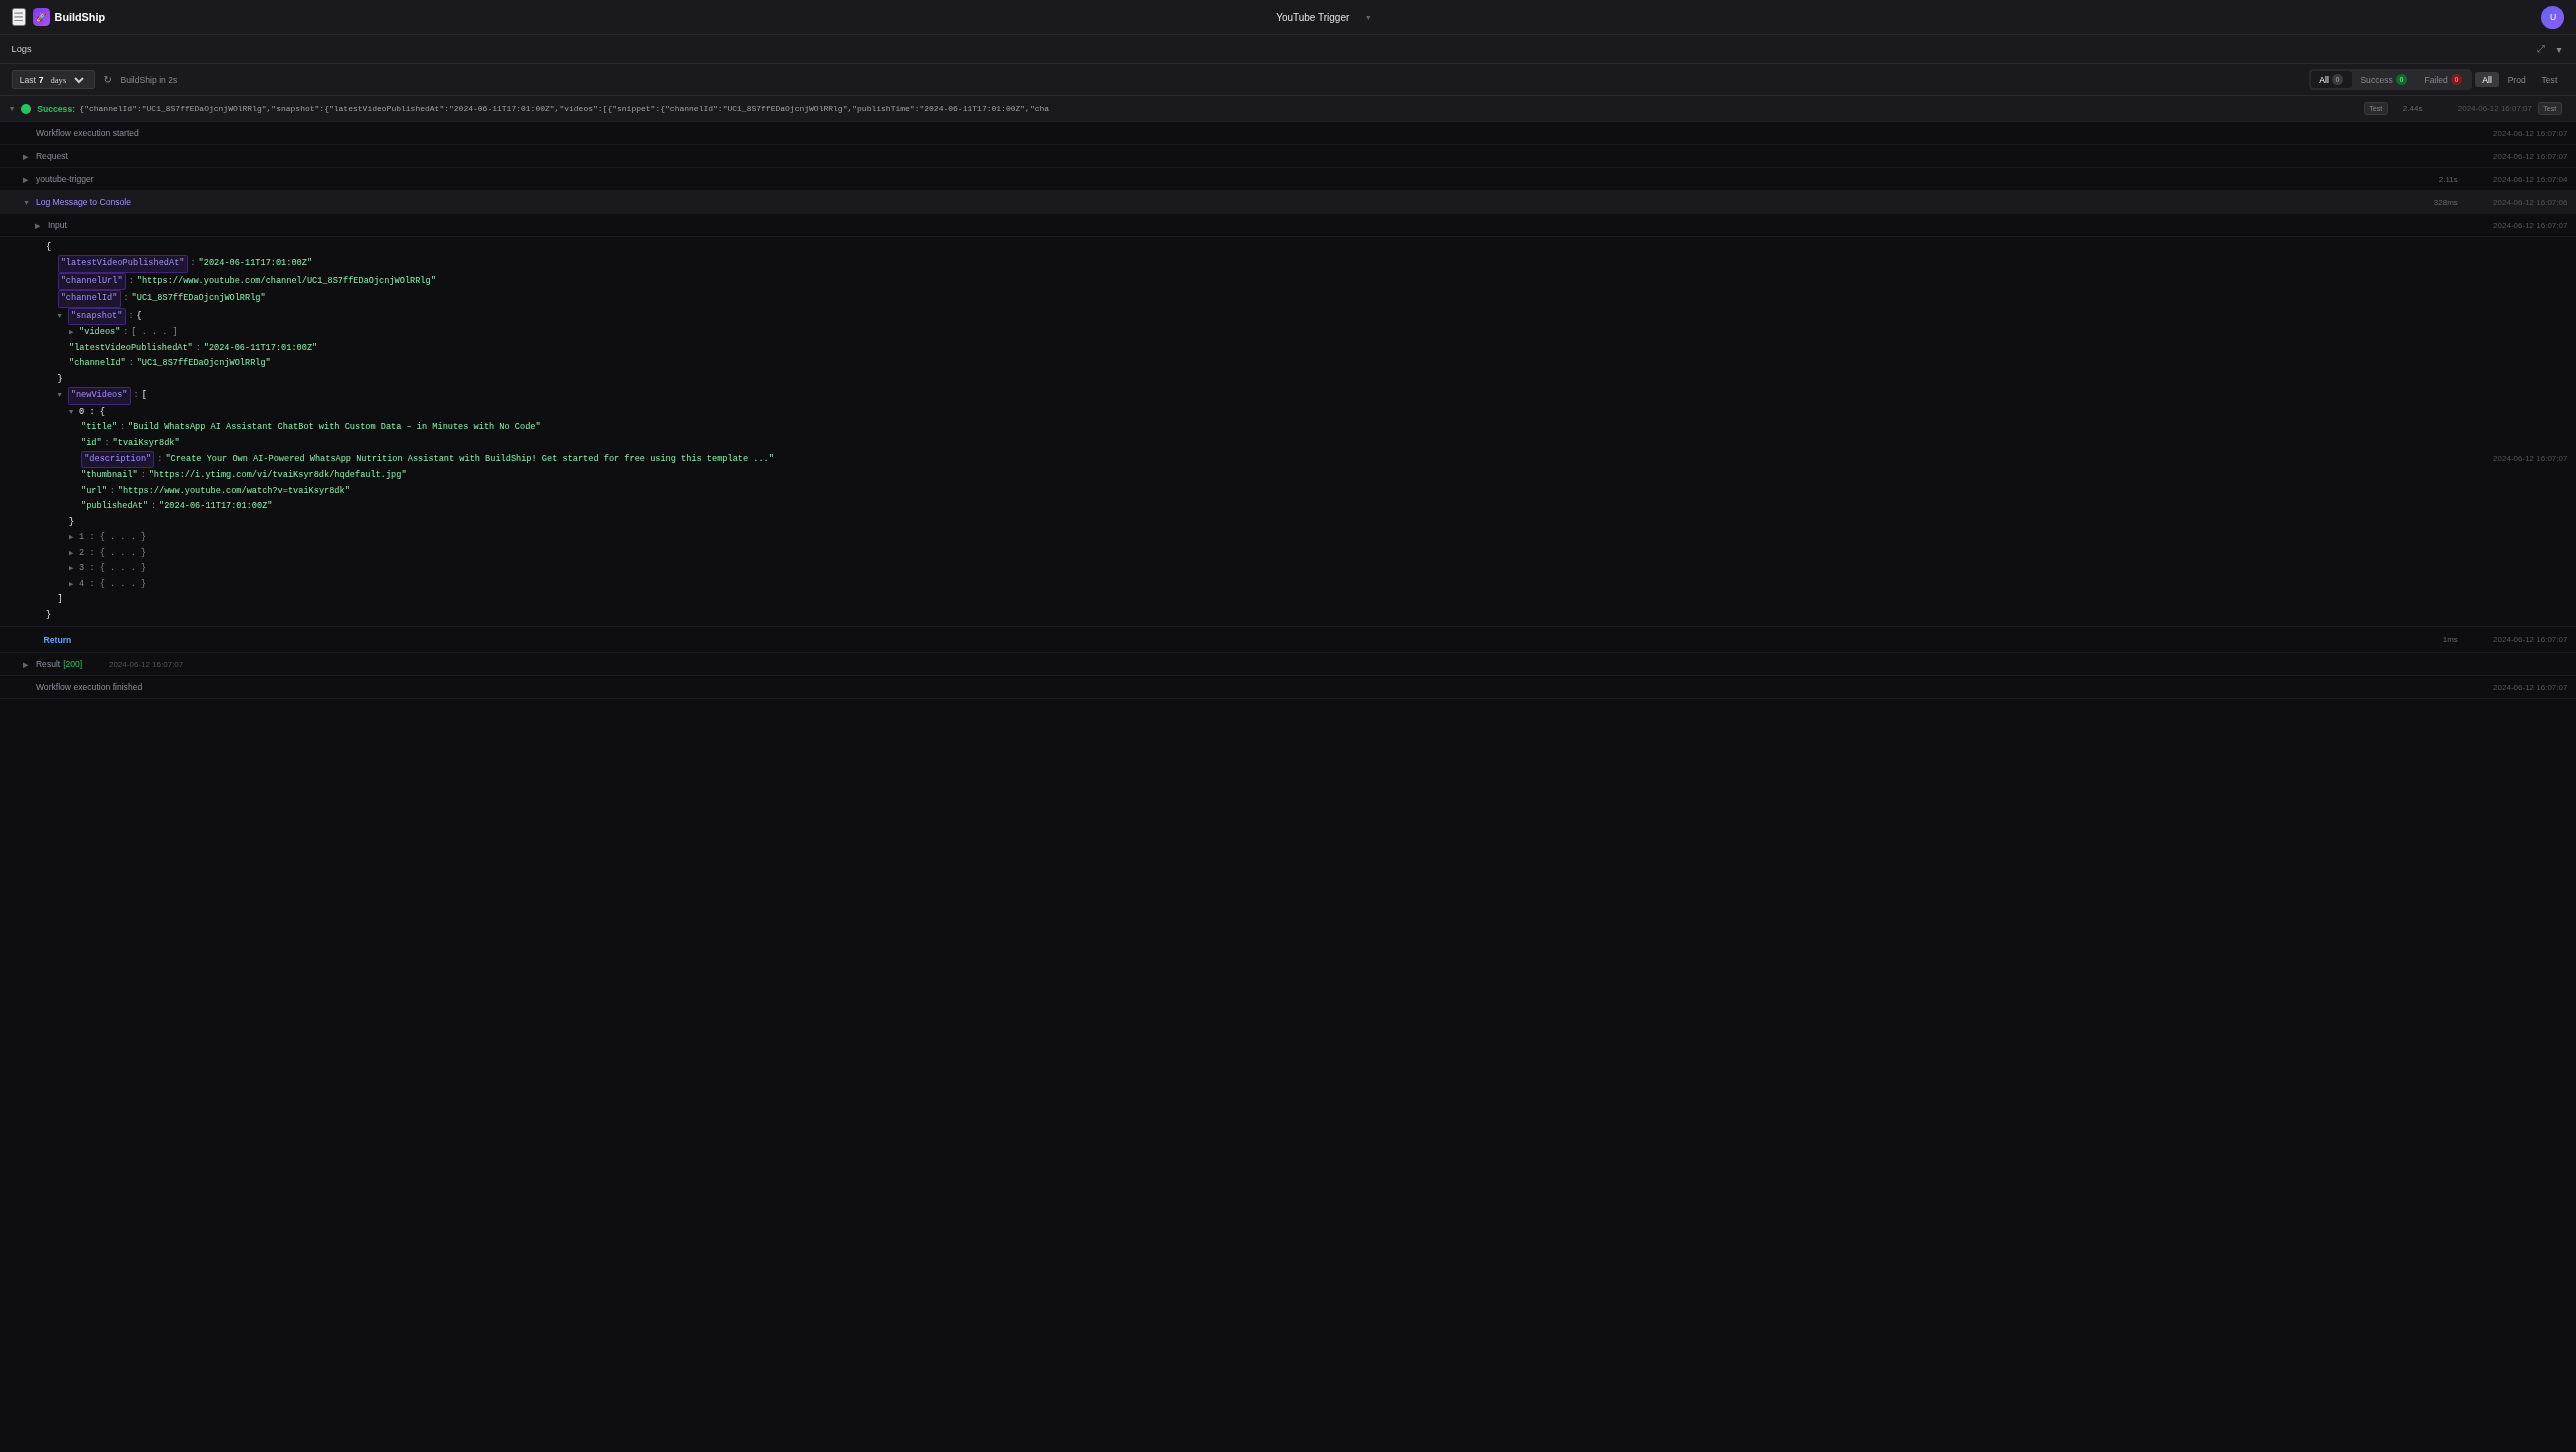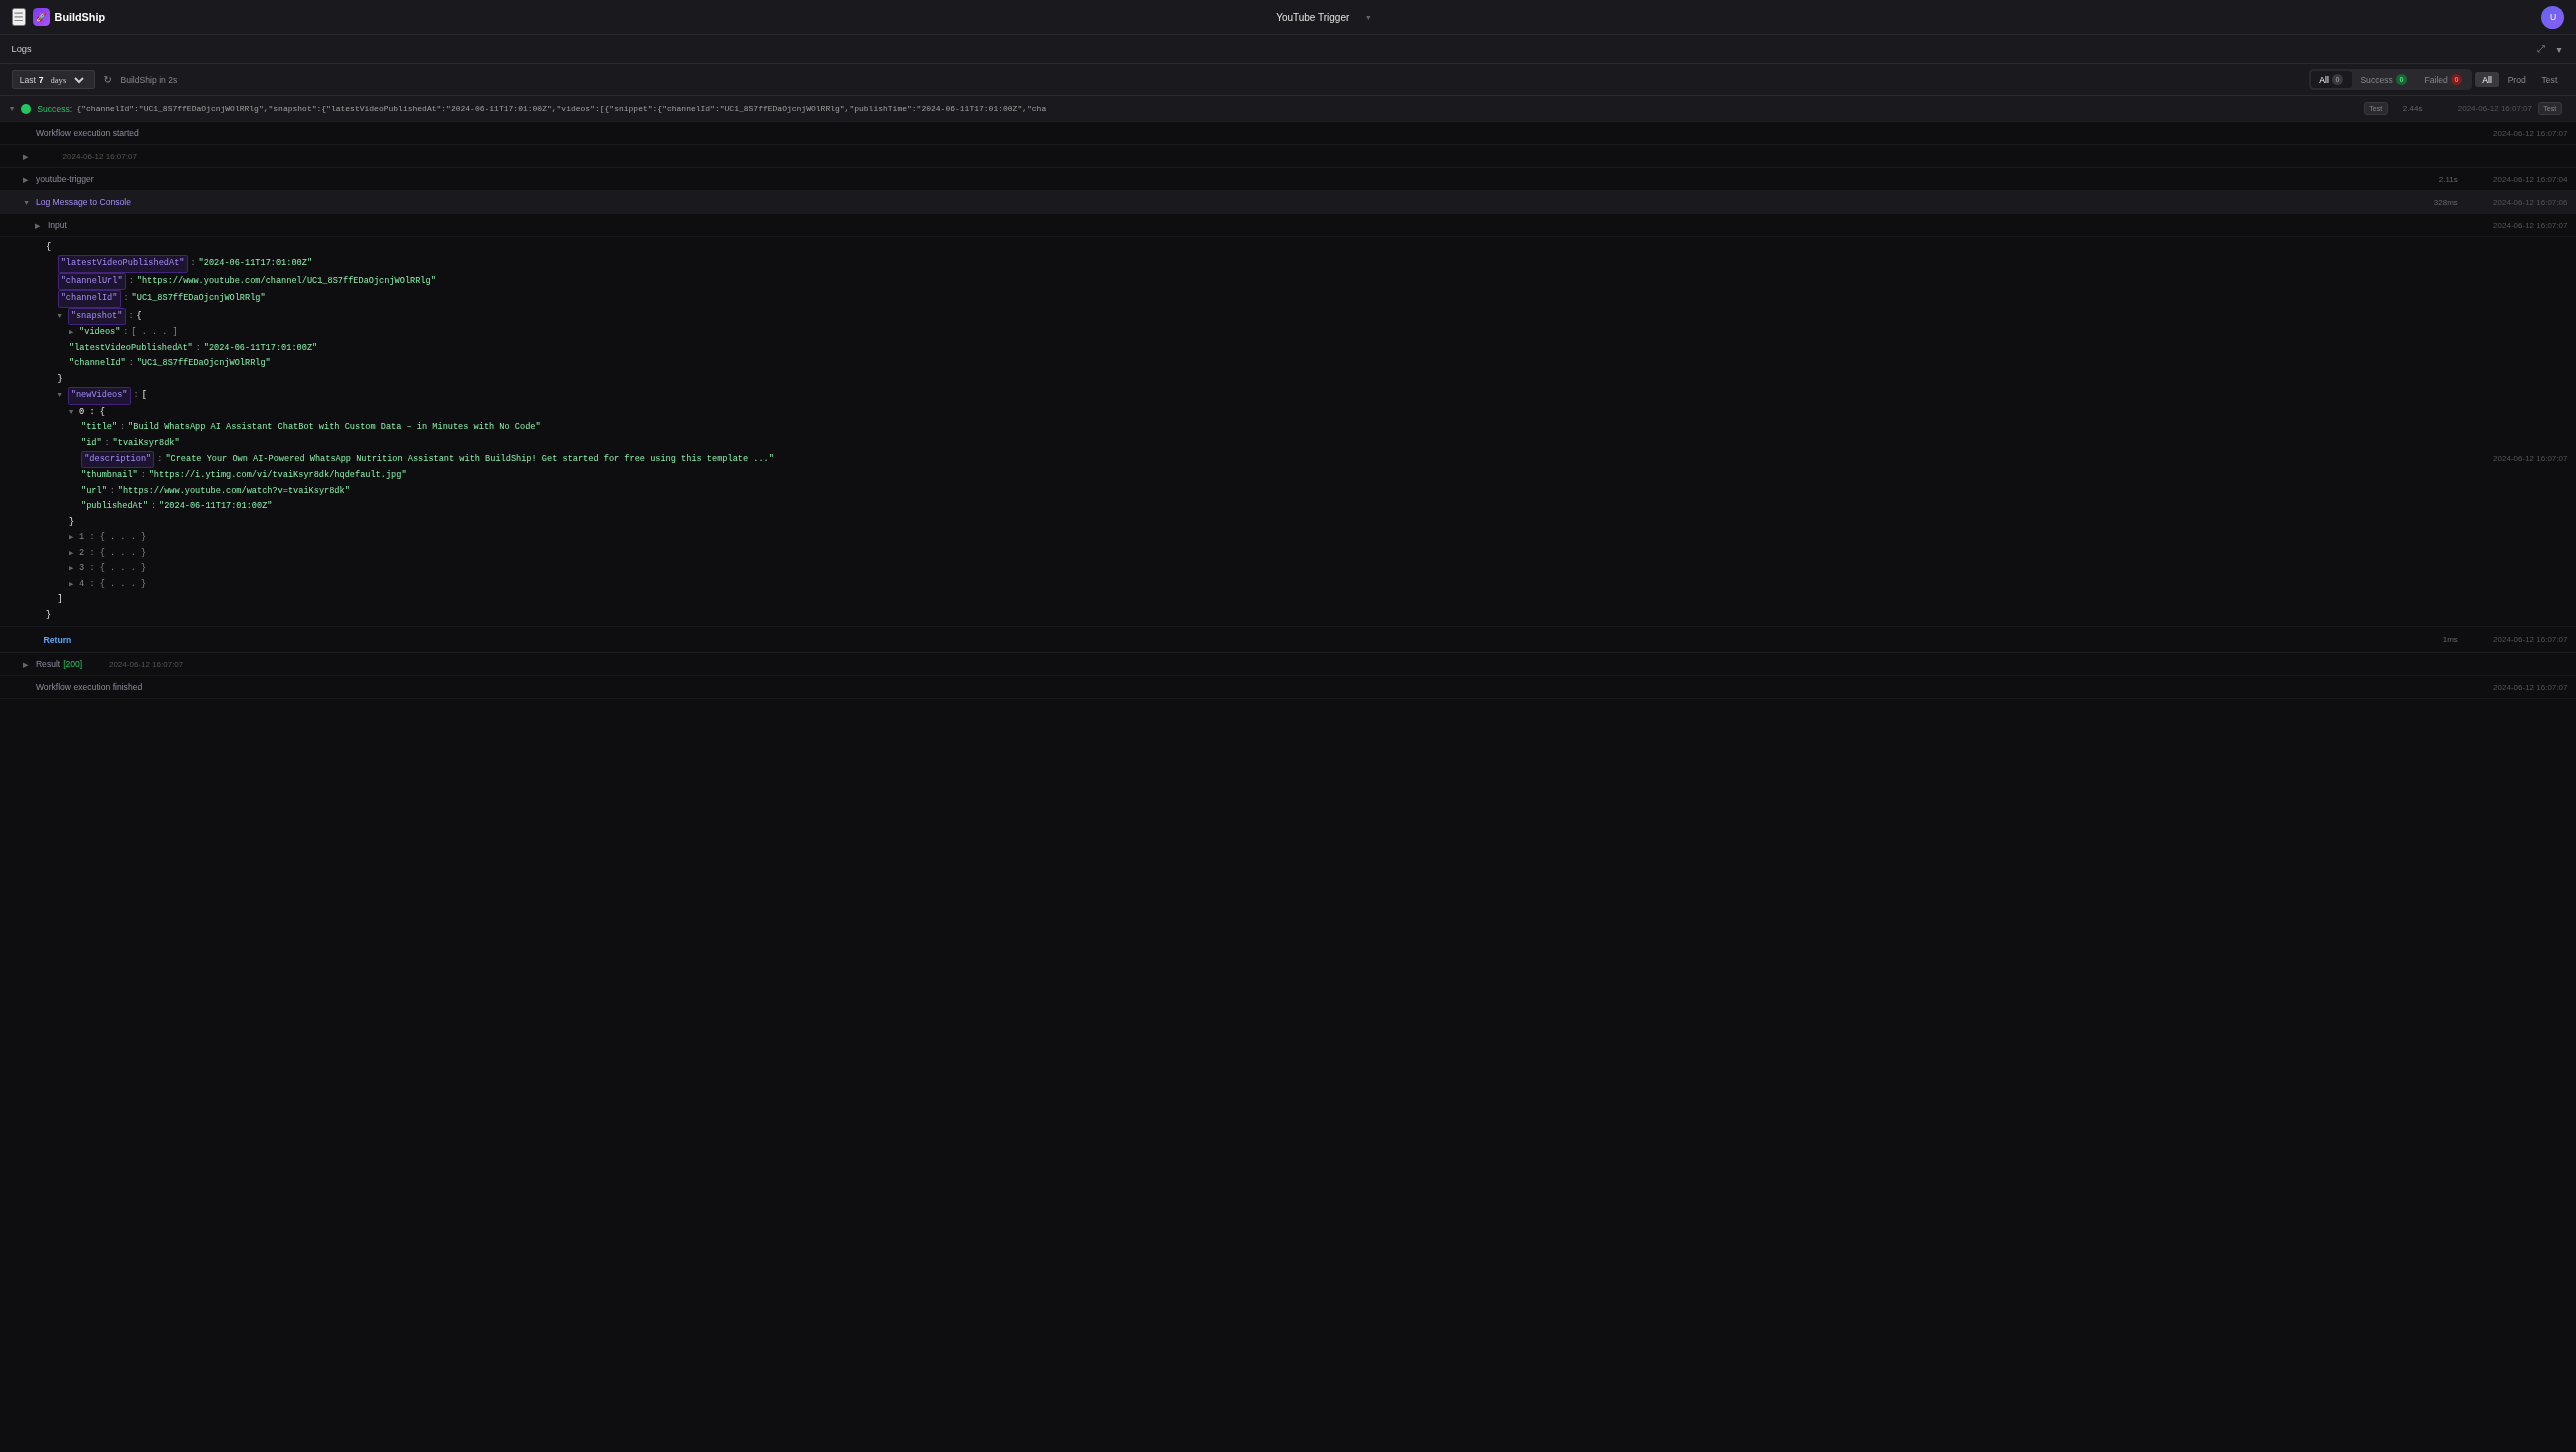--- a/index.html
+++ b/index.html
@@ -209,21 +209,21 @@
       width: 10px;
       height: 10px;
       border-radius: 50%;
       margin-right: 5.8px;
       flex-shrink: 0;
     }
     .status-dot.success { background: #22c55e; }
 
     .log-label {
       color: #22c55e;
-      font-weight: 400;
+      font-weight: 700;
       margin-right: 4.3px;
       font-size: 8.6px;
     }
     .log-content {
       color: #a0a0a0;
       font-size: 8px;
       font-family: 'Courier New', monospace;
       flex: 1;
       overflow: hidden;
       text-overflow: ellipsis;
@@ -401,20 +401,21 @@
   </div>
 
   <div class="sub-row">
     <span class="expand-icon" style="opacity:0;">▶</span>
     <span class="sub-label">Workflow execution started</span>
     <span class="log-timestamp">2024-06-12  16:07:07</span>
   </div>
 
   <div class="sub-row">
     <span class="expand-icon">▶</span>
+    <span class="sub-label">Request</span>
     <span class="log-timestamp">2024-06-12  16:07:07</span>
   </div>
 
   <div class="sub-row">
     <span class="expand-icon">▶</span>
     <span class="sub-label">youtube-trigger</span>
     <span class="log-duration">2.11s</span>
     <span class="log-timestamp">2024-06-12  16:07:04</span>
   </div>
 

